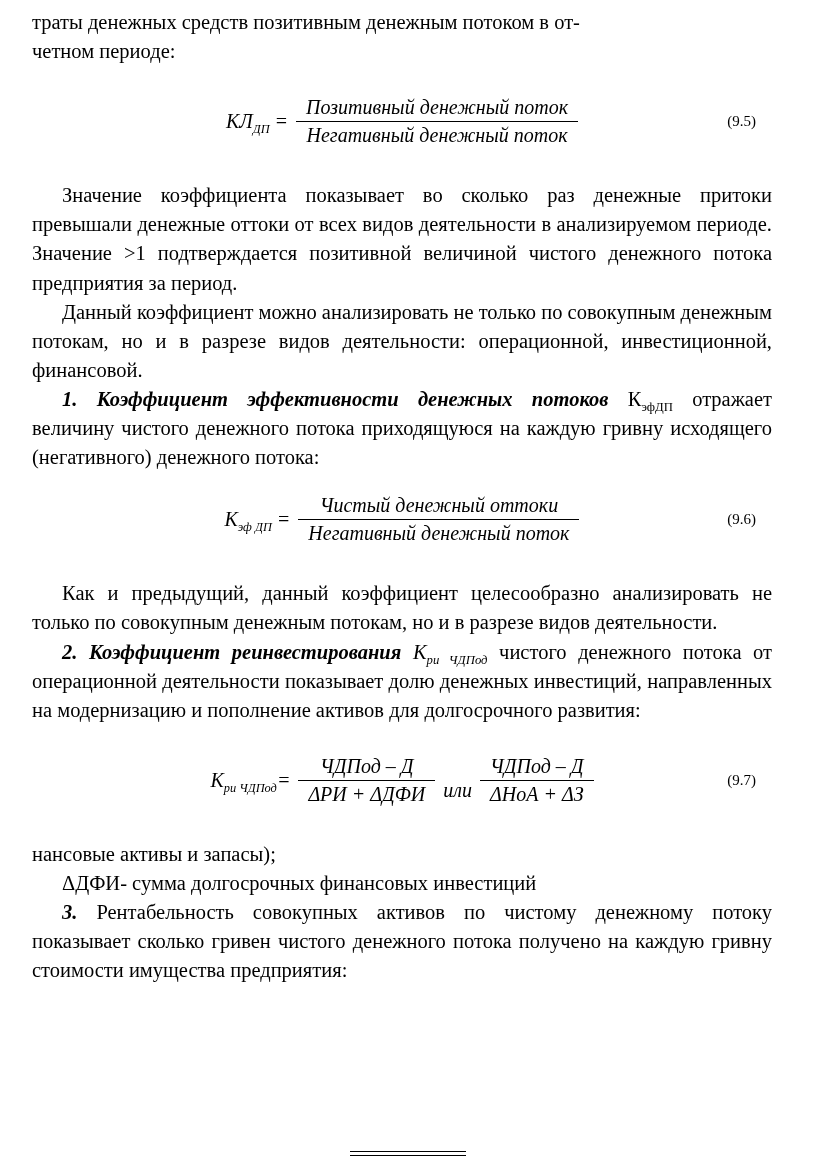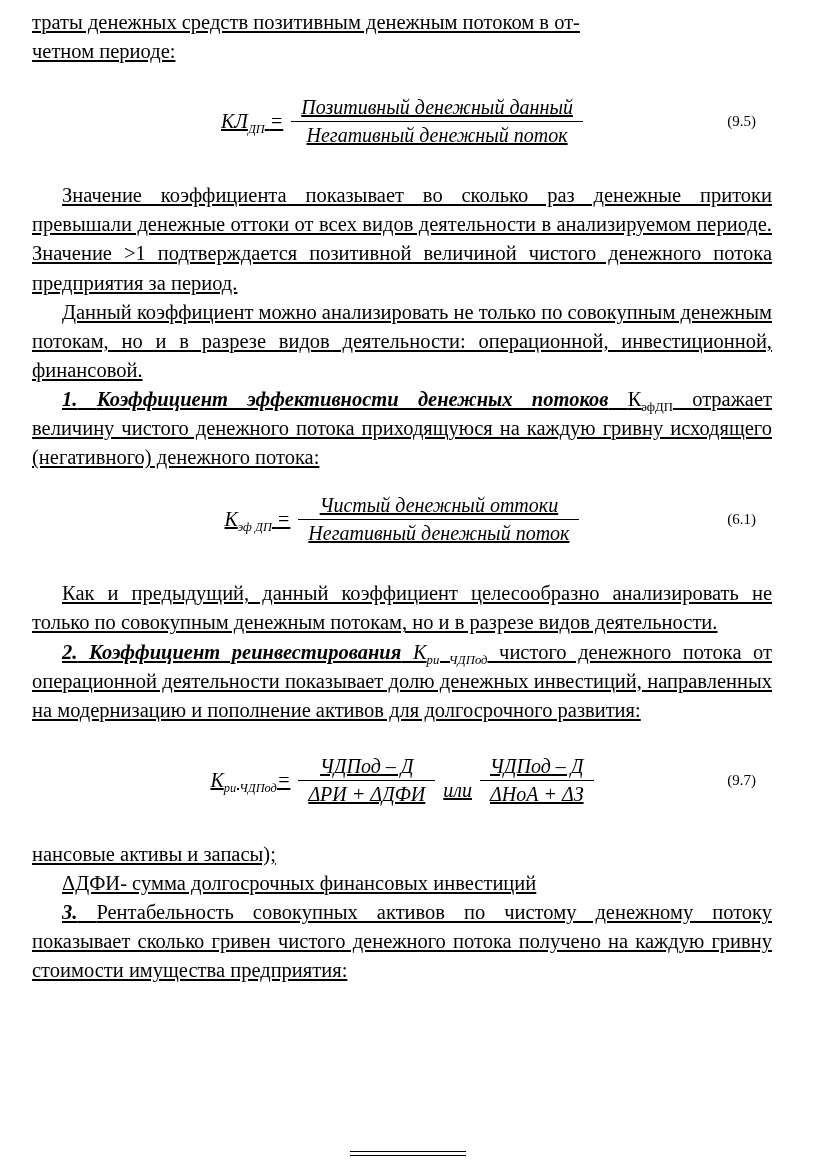--- a/index.html
+++ b/index.html
@@ -13,21 +13,20 @@
     font-family: "Liberation Serif", serif;
     color: #000000;
     overflow: hidden;
   }
   .page {
     position: relative;
     width: 816px;
     height: 1170px;
     box-sizing: border-box;
     padding: 8px 44px 16px 32px;
-    text-decoration: underline;
   }
   p {
     margin: 0;
     font-size: 20.5px;
     line-height: 1.42;
     text-align: justify;
     text-justify: inter-word;
   }
   .indent {
     text-indent: 30px;
@@ -115,21 +114,21 @@
 
   <p>траты денежных средств позитивным денежным потоком в от-</p>
   <p>четном периоде:</p>
 
   <div class="sp-2"></div>
 
   <div class="formula-row">
     <div class="formula">
       <span class="lhs"><span>КЛ</span><span class="sub">ДП</span> <span>=</span></span>
       <span class="frac">
-        <span class="num">Позитивный денежный данный</span>
+        <span class="num">Позитивный денежный поток</span>
         <span class="den">Негативный денежный поток</span>
       </span>
     </div>
     <span class="eqno">(9.5)</span>
   </div>
 
   <div class="sp-4"></div>
 
   <p class="indent">Значение коэффициента показывает во сколько раз денежные притоки превышали денежные оттоки от всех видов деятельности в анализируемом периоде. Значение &gt;1 подтверждается позитивной величиной чистого денежного потока предприятия за период.</p>
   <p class="indent">Данный коэффициент можно анализировать не только по совокупным денежным потокам, но и в разрезе видов деятельности: операционной, инвестиционной, финансовой.</p>
@@ -144,21 +143,21 @@
   <div class="sp-1"></div>
 
   <div class="formula-row">
     <div class="formula">
       <span class="lhs"><span>К</span><span class="sub">эф ДП</span> <span>=</span></span>
       <span class="frac">
         <span class="num">Чистый денежный оттоки</span>
         <span class="den">Негативный  денежный  поток</span>
       </span>
     </div>
-    <span class="eqno">(6.1)</span>
+    <span class="eqno">(9.6)</span>
   </div>
 
   <div class="sp-4"></div>
 
   <p class="indent">Как и предыдущий, данный коэффициент целесообразно анализировать не только по совокупным денежным потокам, но и в разрезе видов деятельности.</p>
 
   <p class="indent">
     <span class="bi">2.</span>
     <span class="bi">Коэффициент реинвестирования</span>
     <span style="font-style:italic"><span>К</span><span class="sub">ри ЧДПод</span></span>

